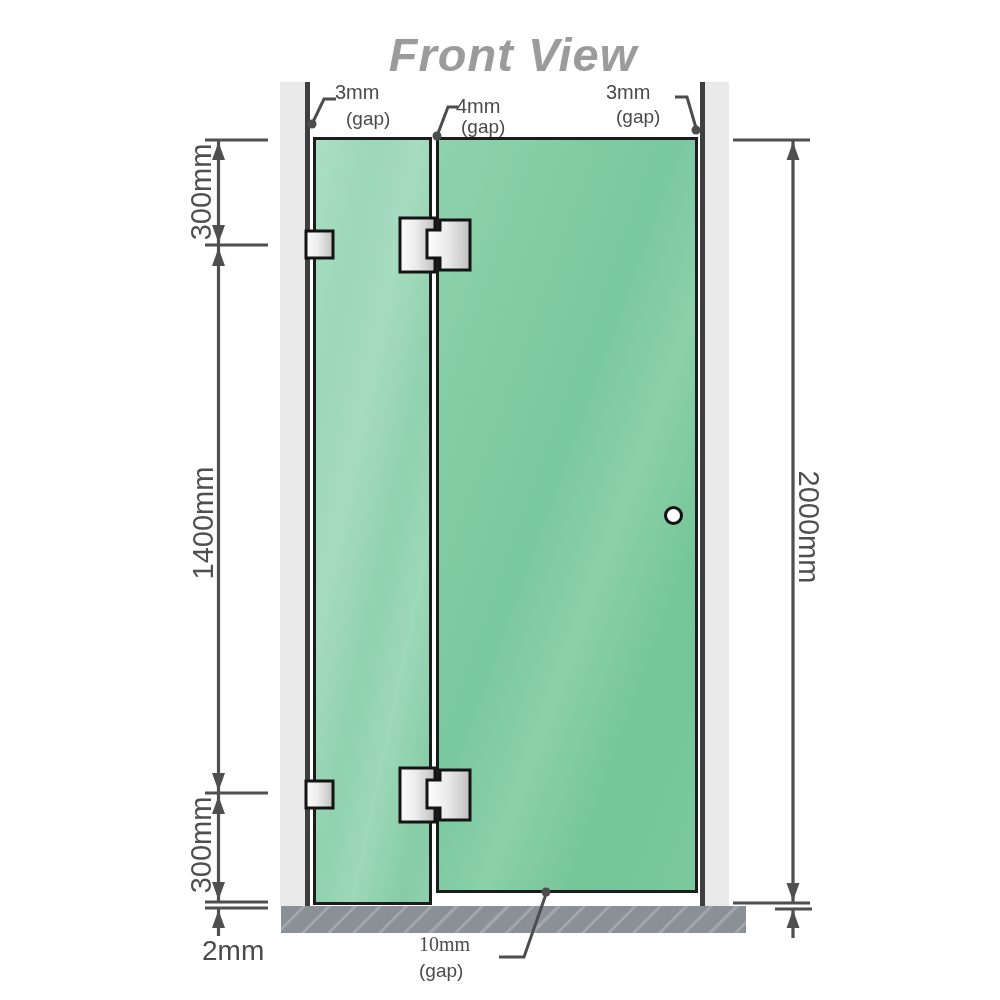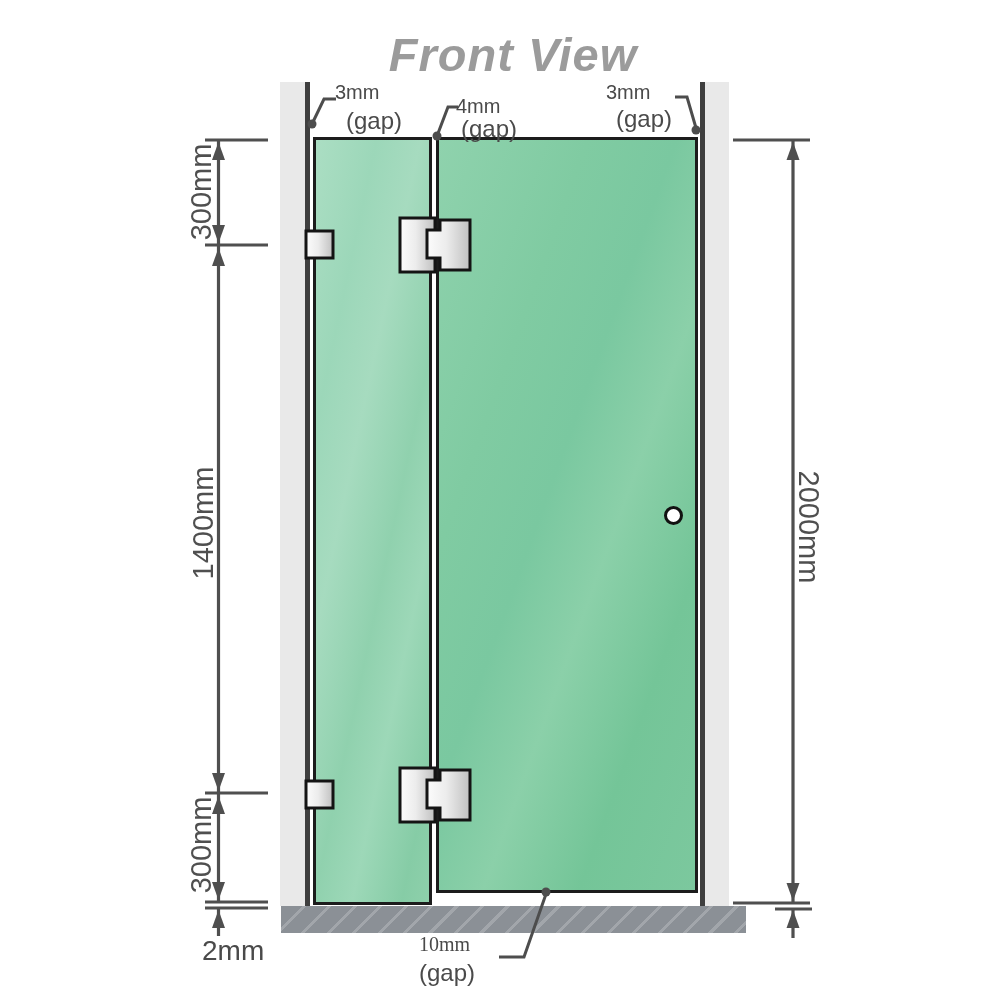--- a/index.html
+++ b/index.html
@@ -18,21 +18,21 @@
   .glass{border:3px solid #1c1c1c;}
   .glass-fixed{background:linear-gradient(102deg,#abdec3 0%,#9cd7b9 22%,#a6dbbf 38%,
       #90d1ae 58%,#9dd8b8 72%,#86cca6 90%,#8ed0ab 100%);}
   .glass-door{background:linear-gradient(110deg,#8fd2ad 0%,#80cba2 28%,#7ac8a0 45%,
       #8bd0a9 60%,#74c598 78%,#7cc89e 100%);}
 
   .handle{width:19px;height:19px;border:3px solid #111;border-radius:50%;background:#fff;}
 
   
   .lbl{color:#4a4a4a;white-space:nowrap;line-height:1;}
-  .fs31{font-size:20px;} .fs25{font-size:24px;} .fs33{font-size:28px;}
+  .fs31{font-size:20px;} .fs25{font-size:19px;} .fs33{font-size:28px;}
   .dim-rot{width:160px;height:30px;text-align:center;font-size:29px;color:#4f4f4f;}
   .rotccw{transform:rotate(-90deg);}
   .rotcw{transform:rotate(90deg);}
 
   .title{width:340px;text-align:center;font-size:47px;font-weight:bold;font-style:italic;
          color:#9b9b9b;letter-spacing:1px;}
 
   svg.overlay{position:absolute;left:0;top:0;width:1000px;height:1000px;pointer-events:none;}
 </style>
 </head>

